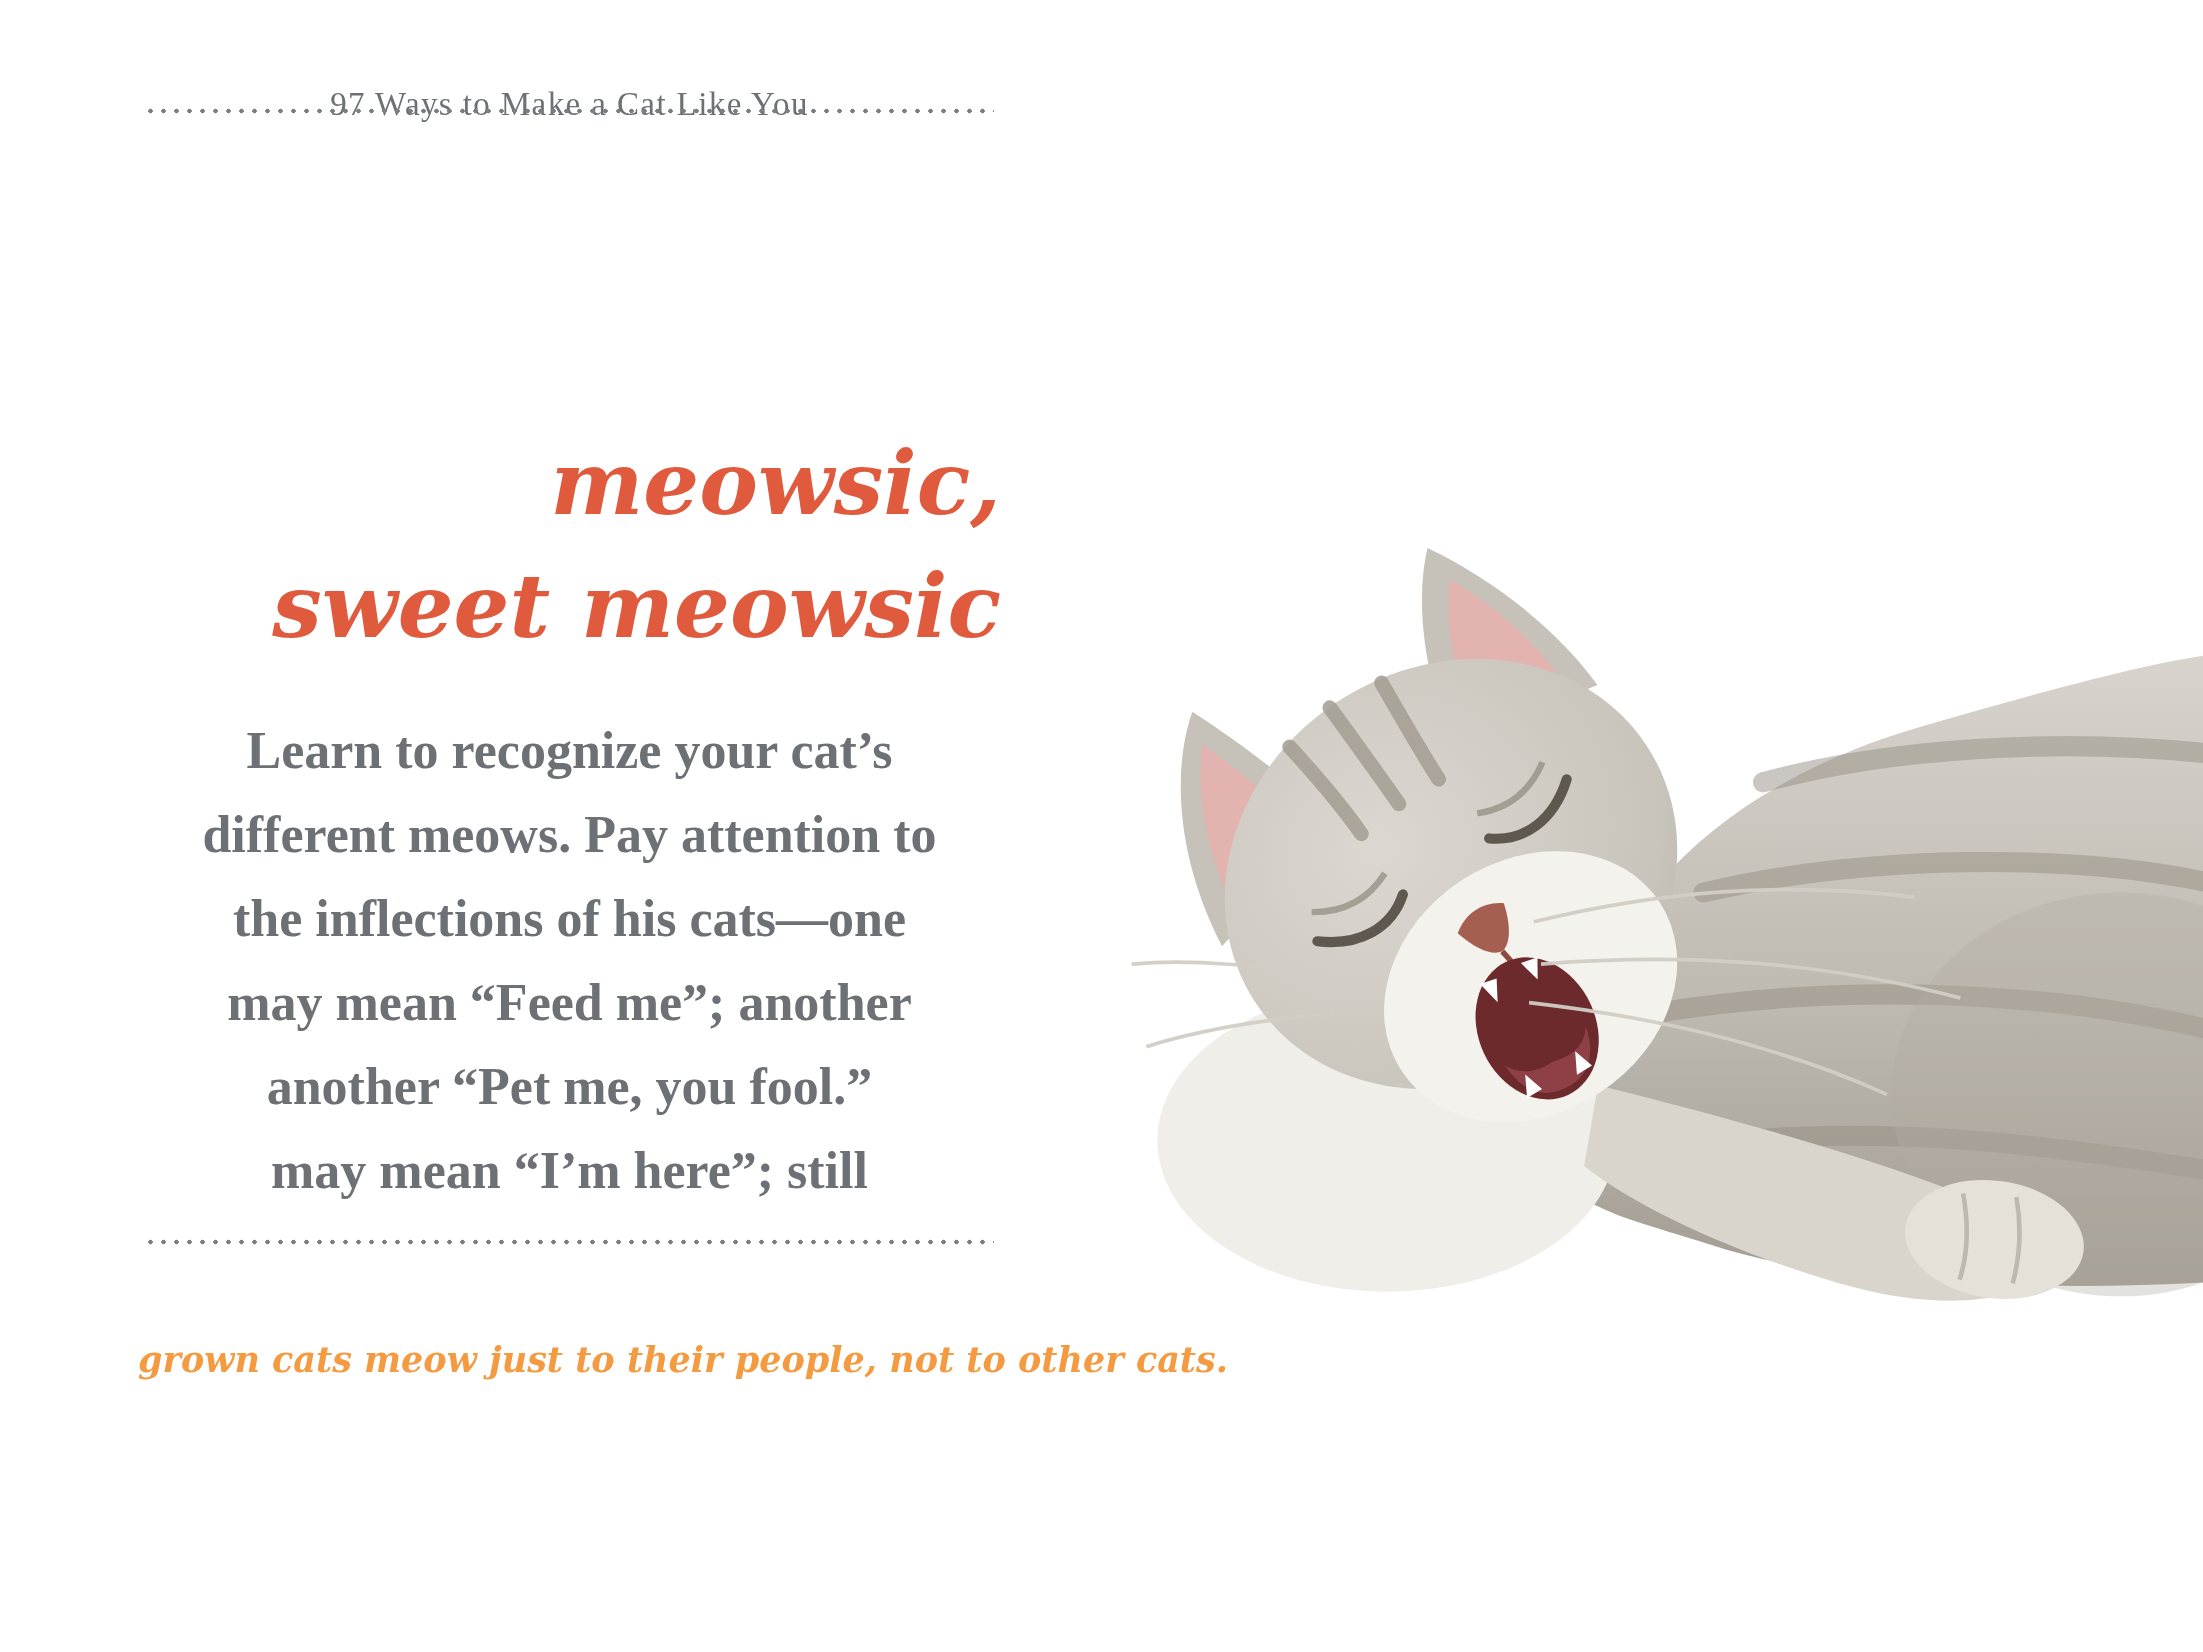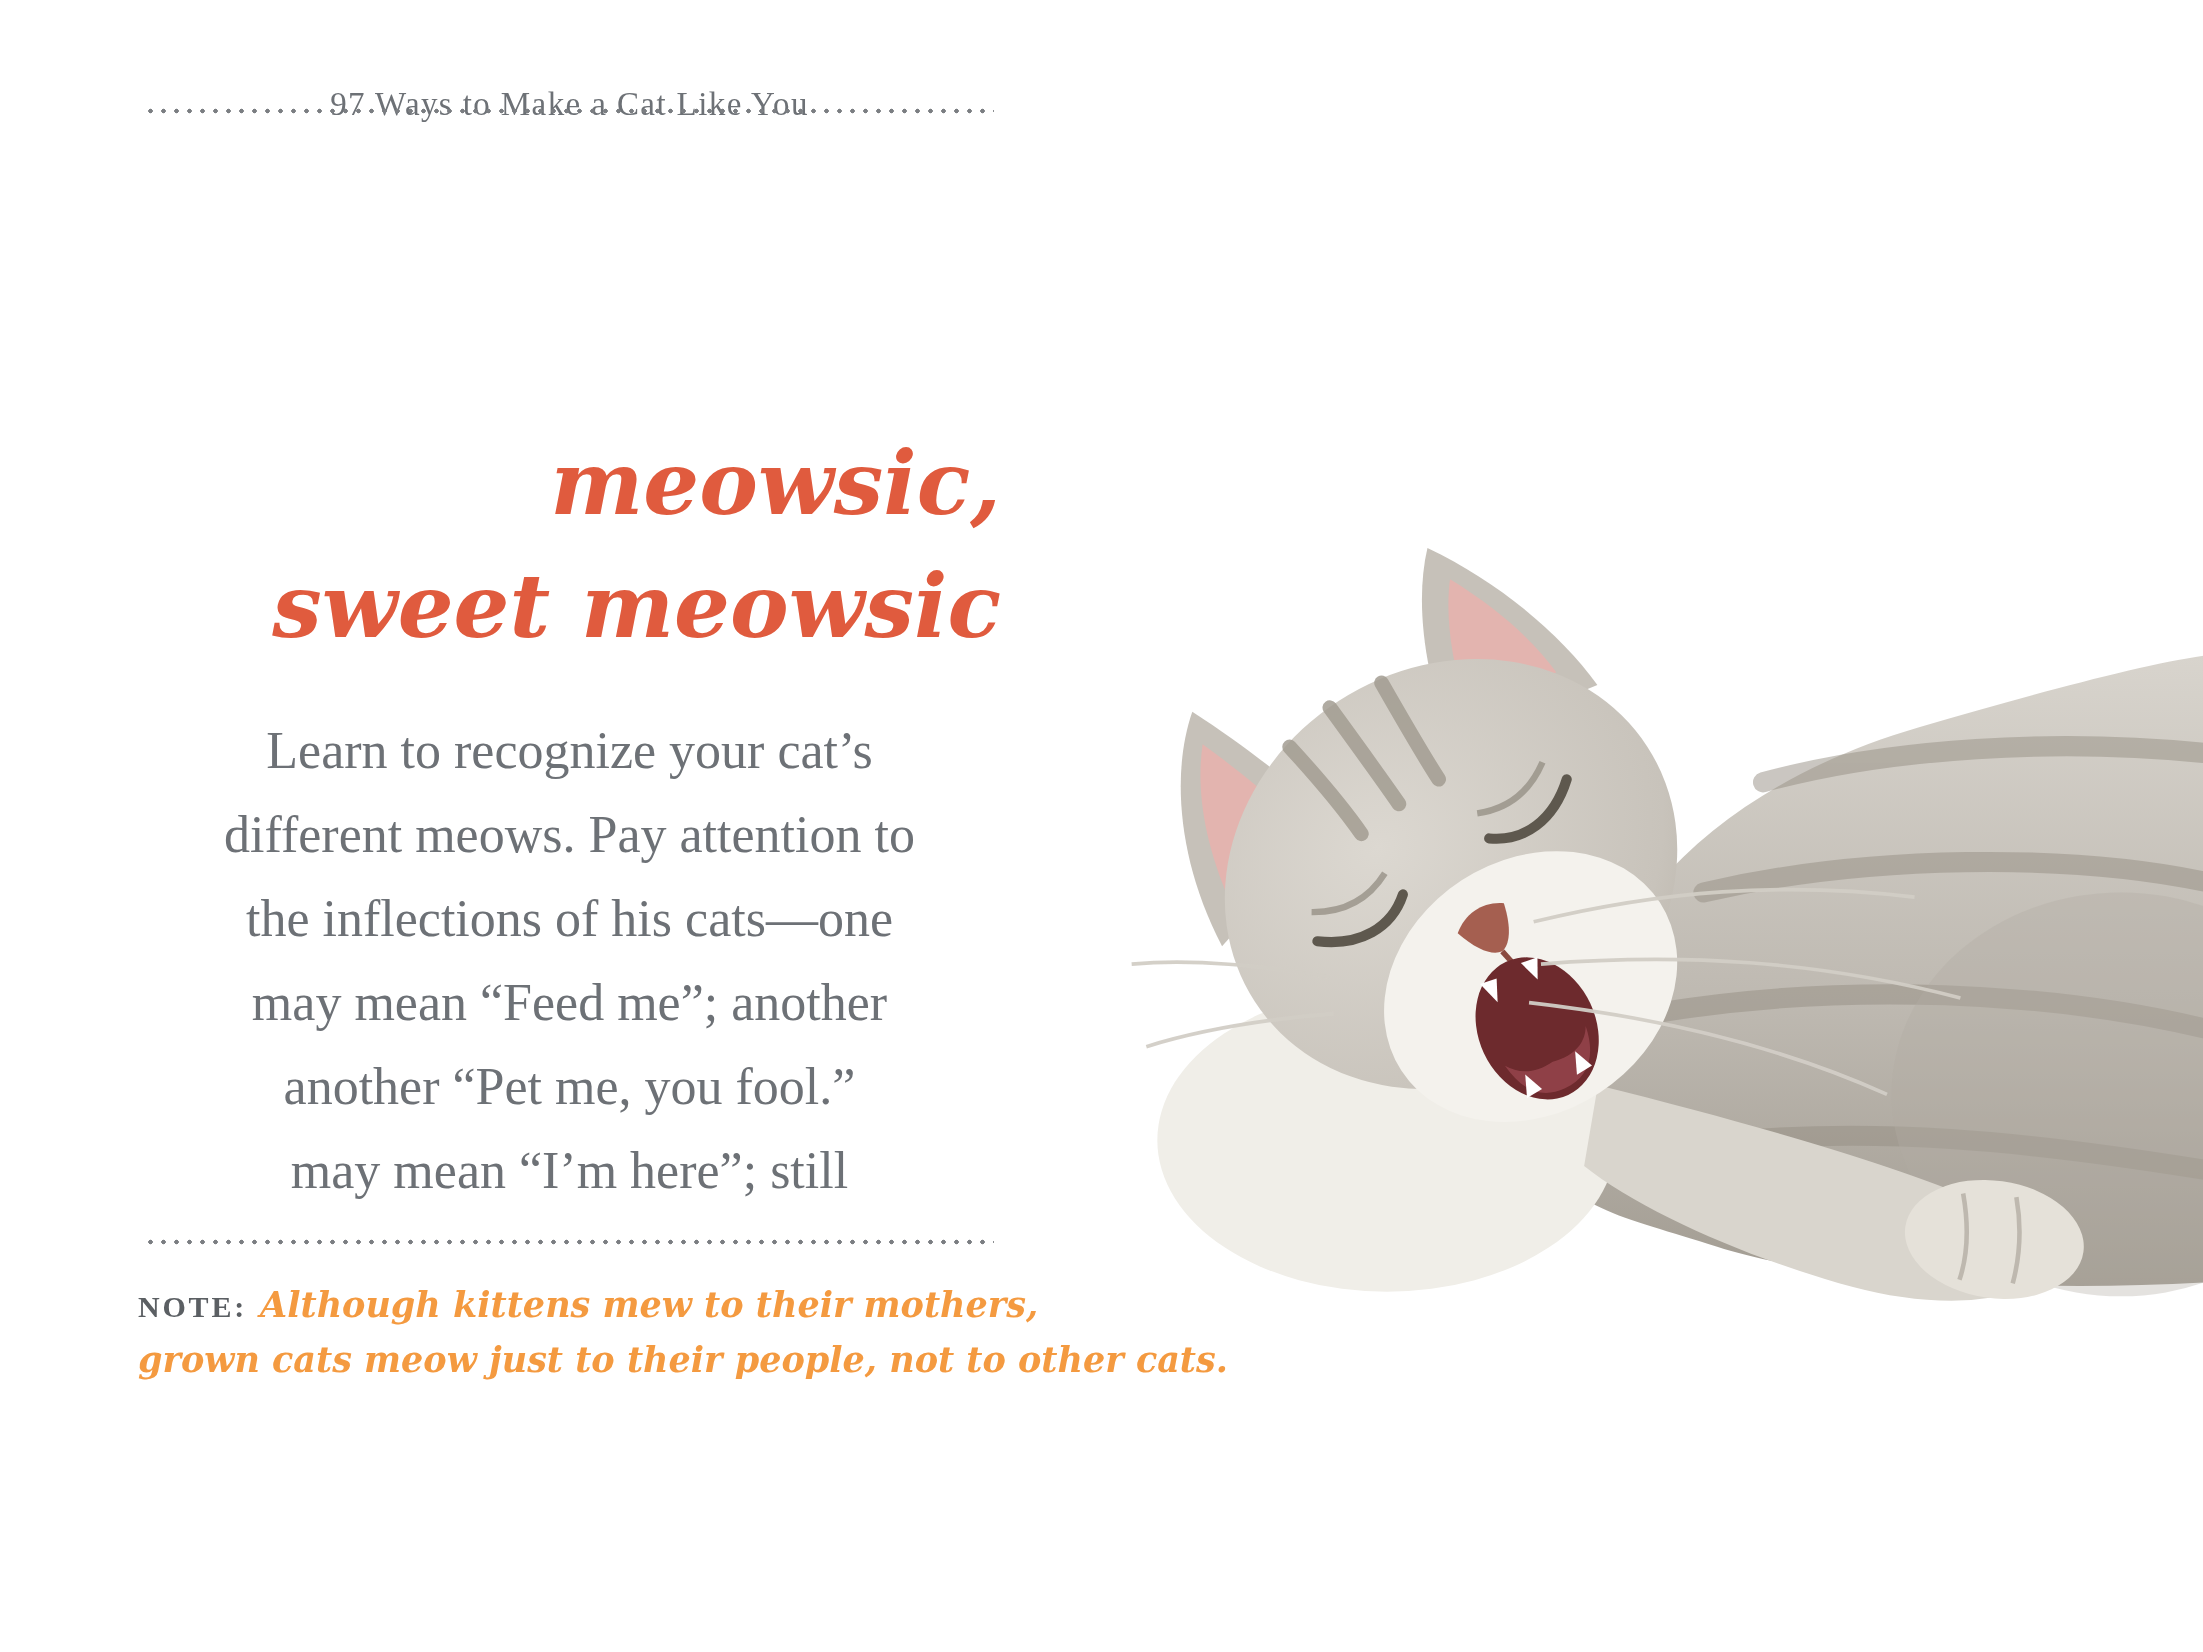--- a/index.html
+++ b/index.html
@@ -34,21 +34,21 @@
     font-size:138px; line-height:138px; color:var(--number-orange,#f0923c);}
 
   .entry-title{position:absolute; left:0; width:100%;
     font-family:"DejaVu Serif", serif; font-style:italic; font-weight:bold;
     font-size:88px; line-height:119px; color:var(--title-orange-red,#e05b3e); white-space:nowrap;}
   .entry-title.line1{top:424px;text-align:right;}
   .entry-title.line2{top:547px;text-align:right;}
 
   .entry-body{position:absolute; top:709px; left:0; width:100%;
     font-size:52px; line-height:84px; color:var(--body-gray,#6d7176);}
-  .entry-body .body-line{white-space:nowrap;}
+  .entry-body .body-line{white-space:nowrap;font-weight:bold;}
 
   .note-line{position:absolute; left:0; width:100%; white-space:nowrap;}
   .note-line.one{top:1284px;}
   .note-line.two{top:1339px;}
   .note-label{font-family:"Liberation Serif", serif; font-weight:bold;
     font-size:30px; letter-spacing:2.8px; color:var(--note-label-gray,#5b5f63); margin-right:13px;}
   .note-script{font-family:"DejaVu Serif", serif; font-style:italic; font-weight:bold;
     font-size:35px; color:var(--note-orange,#f49a40);}
 
   
@@ -73,23 +73,20 @@
       <div class="body-line">Learn to recognize your cat’s</div>
       <div class="body-line">different meows. Pay attention to</div>
       <div class="body-line">the inflections of his cats—one</div>
       <div class="body-line">may mean “Feed me”; another</div>
       <div class="body-line">another “Pet me, you fool.”</div>
       <div class="body-line">may mean “I’m here”; still</div>
     </div>
 
     <div class="dots bottom"></div>
 
-    <div class="note-line one">
-      <span class="note-label">NOTE:</span><span class="note-script">Although kittens mew to their mothers,</span>
-    </div>
     <div class="note-line two">
       <span class="note-script">grown cats meow just to their people, not to other cats.</span>
     </div>
 
   </div>
 
   <figure class="cat-photo" aria-label="Gray tabby cat lying on its side with eyes squeezed shut and mouth wide open in a meow">
     <svg viewBox="0 0 1250 900" preserveAspectRatio="xMidYMid meet">
       <defs>
         <linearGradient id="furBody" x1="0" y1="0" x2="0" y2="1">

